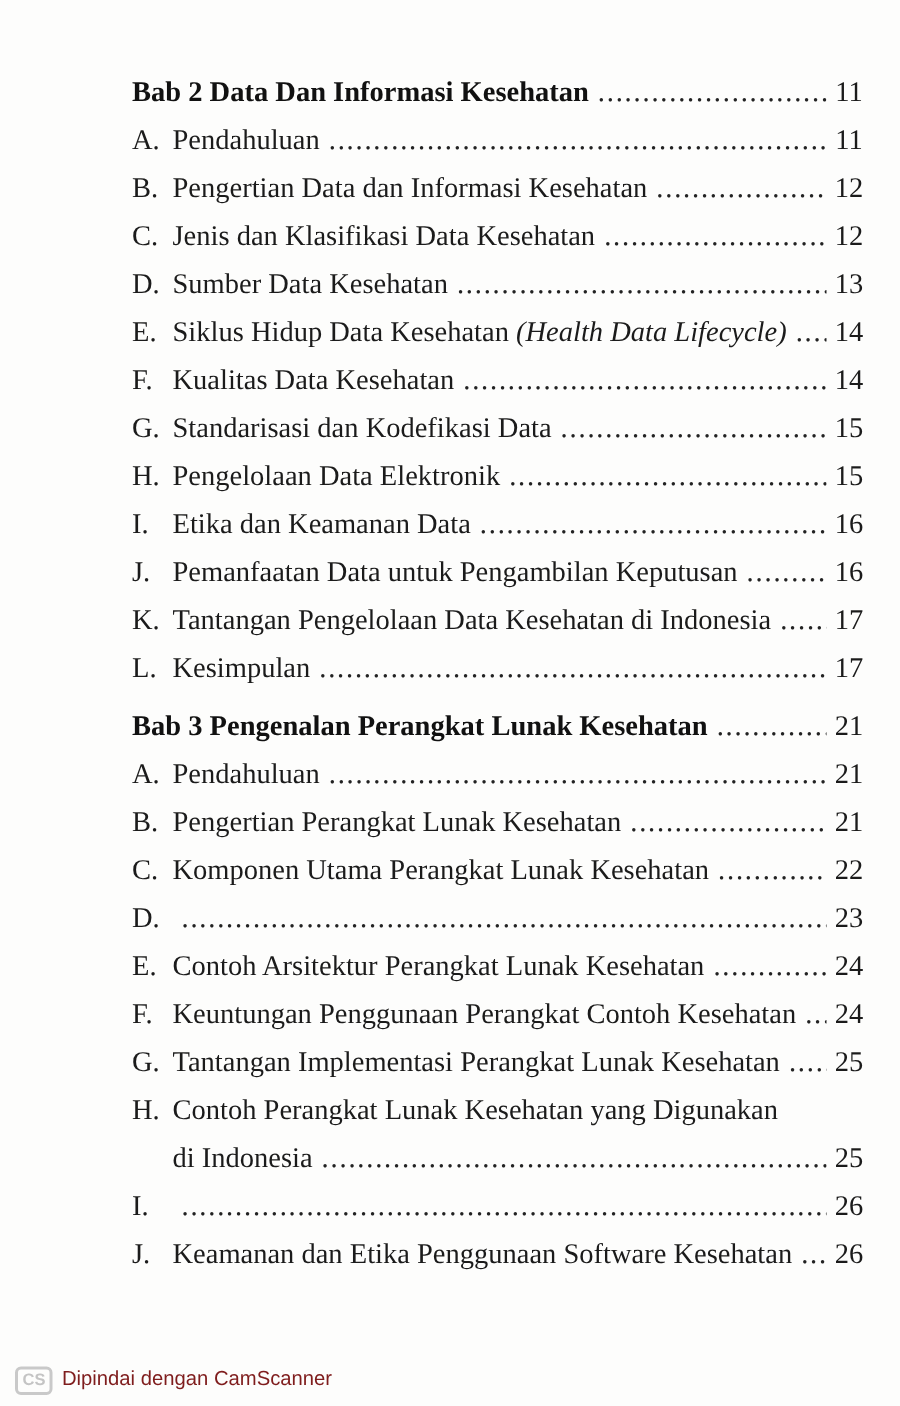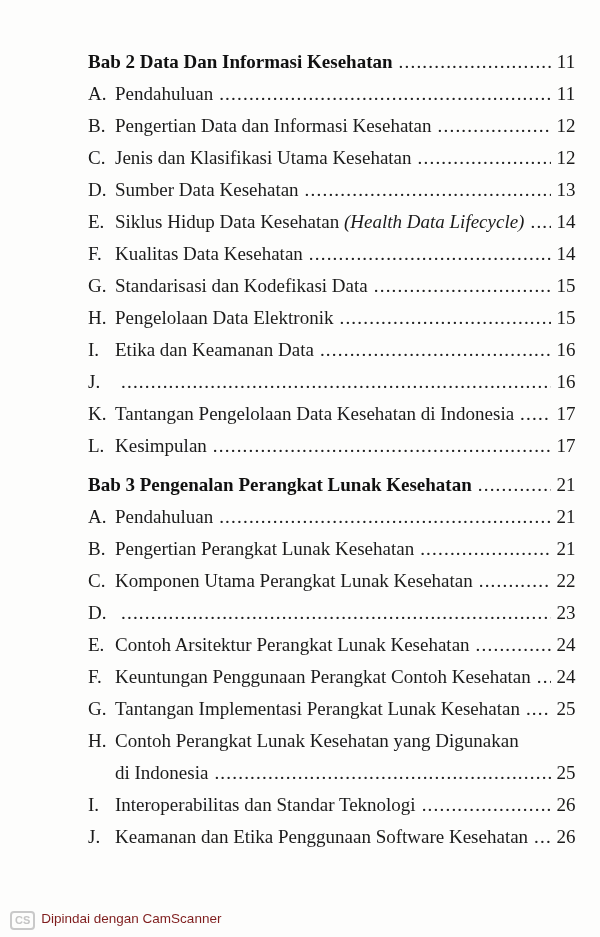--- a/index.html
+++ b/index.html
@@ -115,21 +115,21 @@
         <span class="pagenum">11</span>
       </div>
       <div class="row">
         <span class="letter">B.</span>
         <span class="title"><span>Pengertian Data dan Informasi Kesehatan</span><i></i></span>
         <span class="dots"></span>
         <span class="pagenum">12</span>
       </div>
       <div class="row">
         <span class="letter">C.</span>
-        <span class="title"><span>Jenis dan Klasifikasi Utama Kesehatan</span><i></i></span>
+        <span class="title"><span>Jenis dan Klasifikasi Data Kesehatan</span><i></i></span>
         <span class="dots"></span>
         <span class="pagenum">12</span>
       </div>
       <div class="row">
         <span class="letter">D.</span>
         <span class="title"><span>Sumber Data Kesehatan</span><i></i></span>
         <span class="dots"></span>
         <span class="pagenum">13</span>
       </div>
       <div class="row">
@@ -157,20 +157,21 @@
         <span class="pagenum">15</span>
       </div>
       <div class="row">
         <span class="letter">I.</span>
         <span class="title"><span>Etika dan Keamanan Data</span><i></i></span>
         <span class="dots"></span>
         <span class="pagenum">16</span>
       </div>
       <div class="row">
         <span class="letter">J.</span>
+        <span class="title"><span>Pemanfaatan Data untuk Pengambilan Keputusan</span><i></i></span>
         <span class="dots"></span>
         <span class="pagenum">16</span>
       </div>
       <div class="row">
         <span class="letter">K.</span>
         <span class="title"><span>Tantangan Pengelolaan Data Kesehatan di Indonesia</span><i></i></span>
         <span class="dots"></span>
         <span class="pagenum">17</span>
       </div>
       <div class="row">
@@ -230,21 +231,20 @@
         <span class="title"><span>Contoh Perangkat Lunak Kesehatan yang Digunakan</span><i></i></span>
       </div>
       <div class="row">
         <span class="letter"></span>
         <span class="title">di Indonesia</span>
         <span class="dots"></span>
         <span class="pagenum">25</span>
       </div>
       <div class="row">
         <span class="letter">I.</span>
-        <span class="title"><span>Interoperabilitas dan Standar Teknologi</span><i></i></span>
         <span class="dots"></span>
         <span class="pagenum">26</span>
       </div>
       <div class="row">
         <span class="letter">J.</span>
         <span class="title"><span>Keamanan dan Etika Penggunaan Software Kesehatan</span><i></i></span>
         <span class="dots"></span>
         <span class="pagenum">26</span>
       </div>
     </div>

